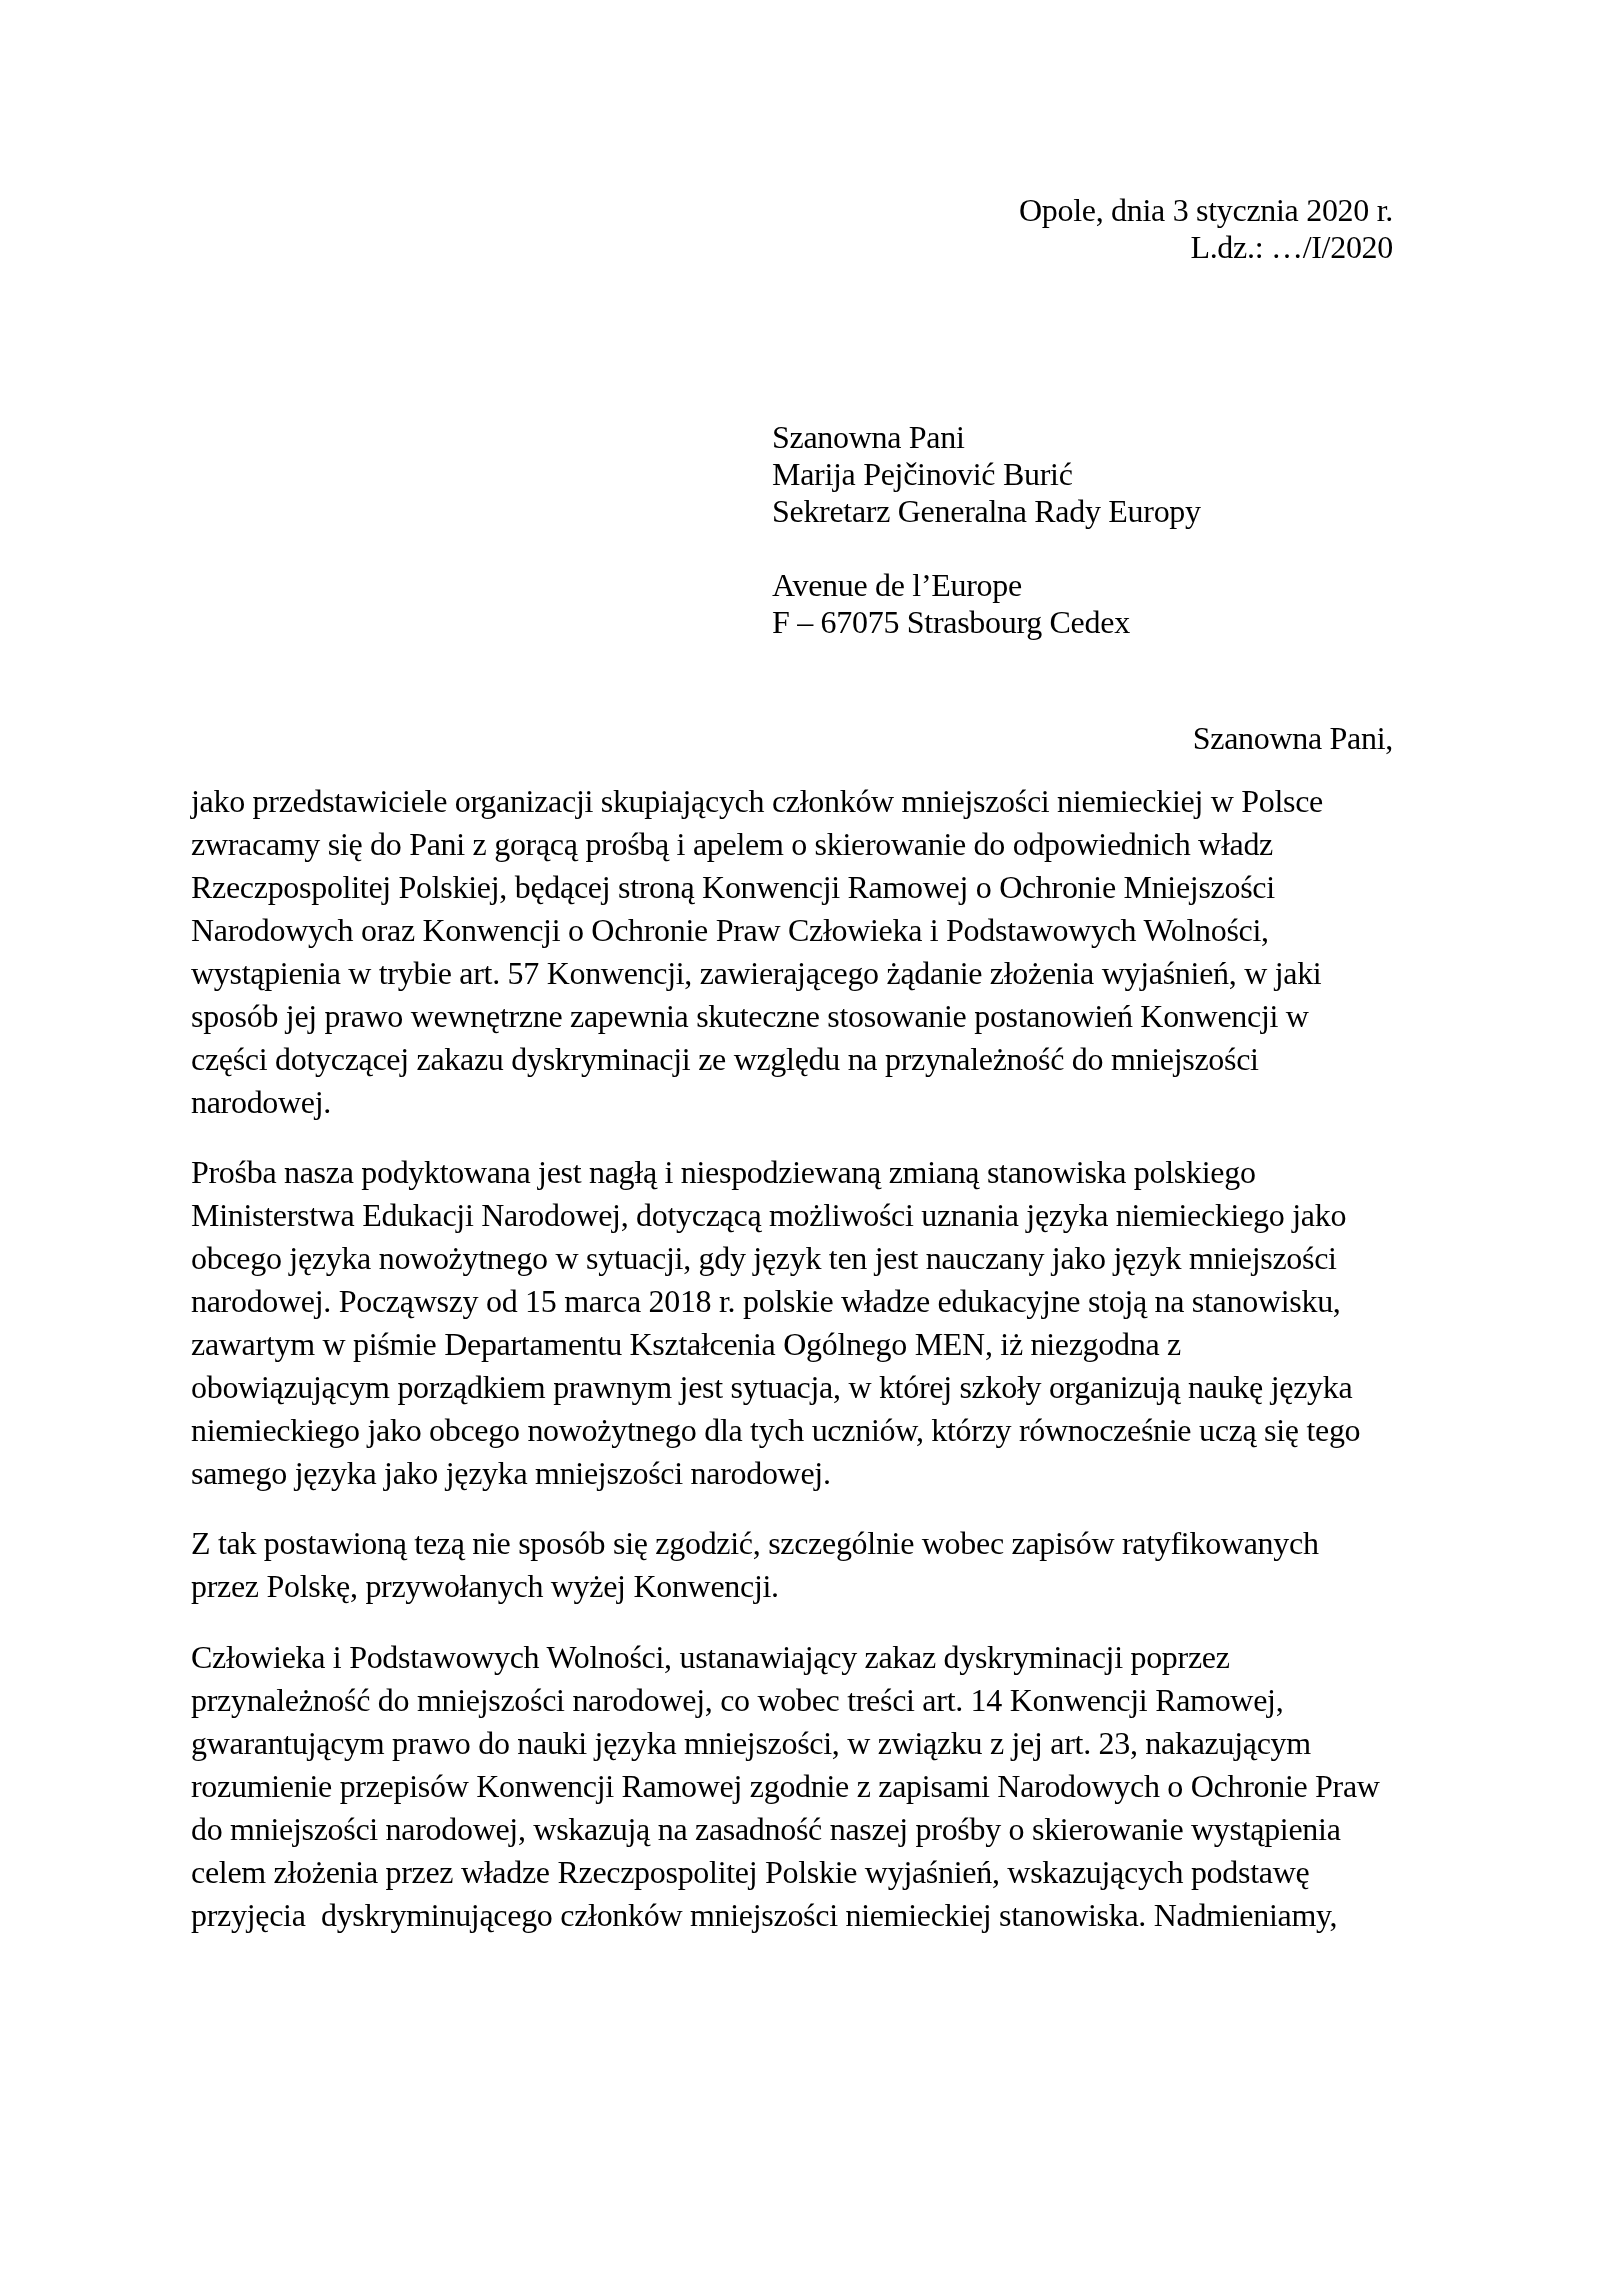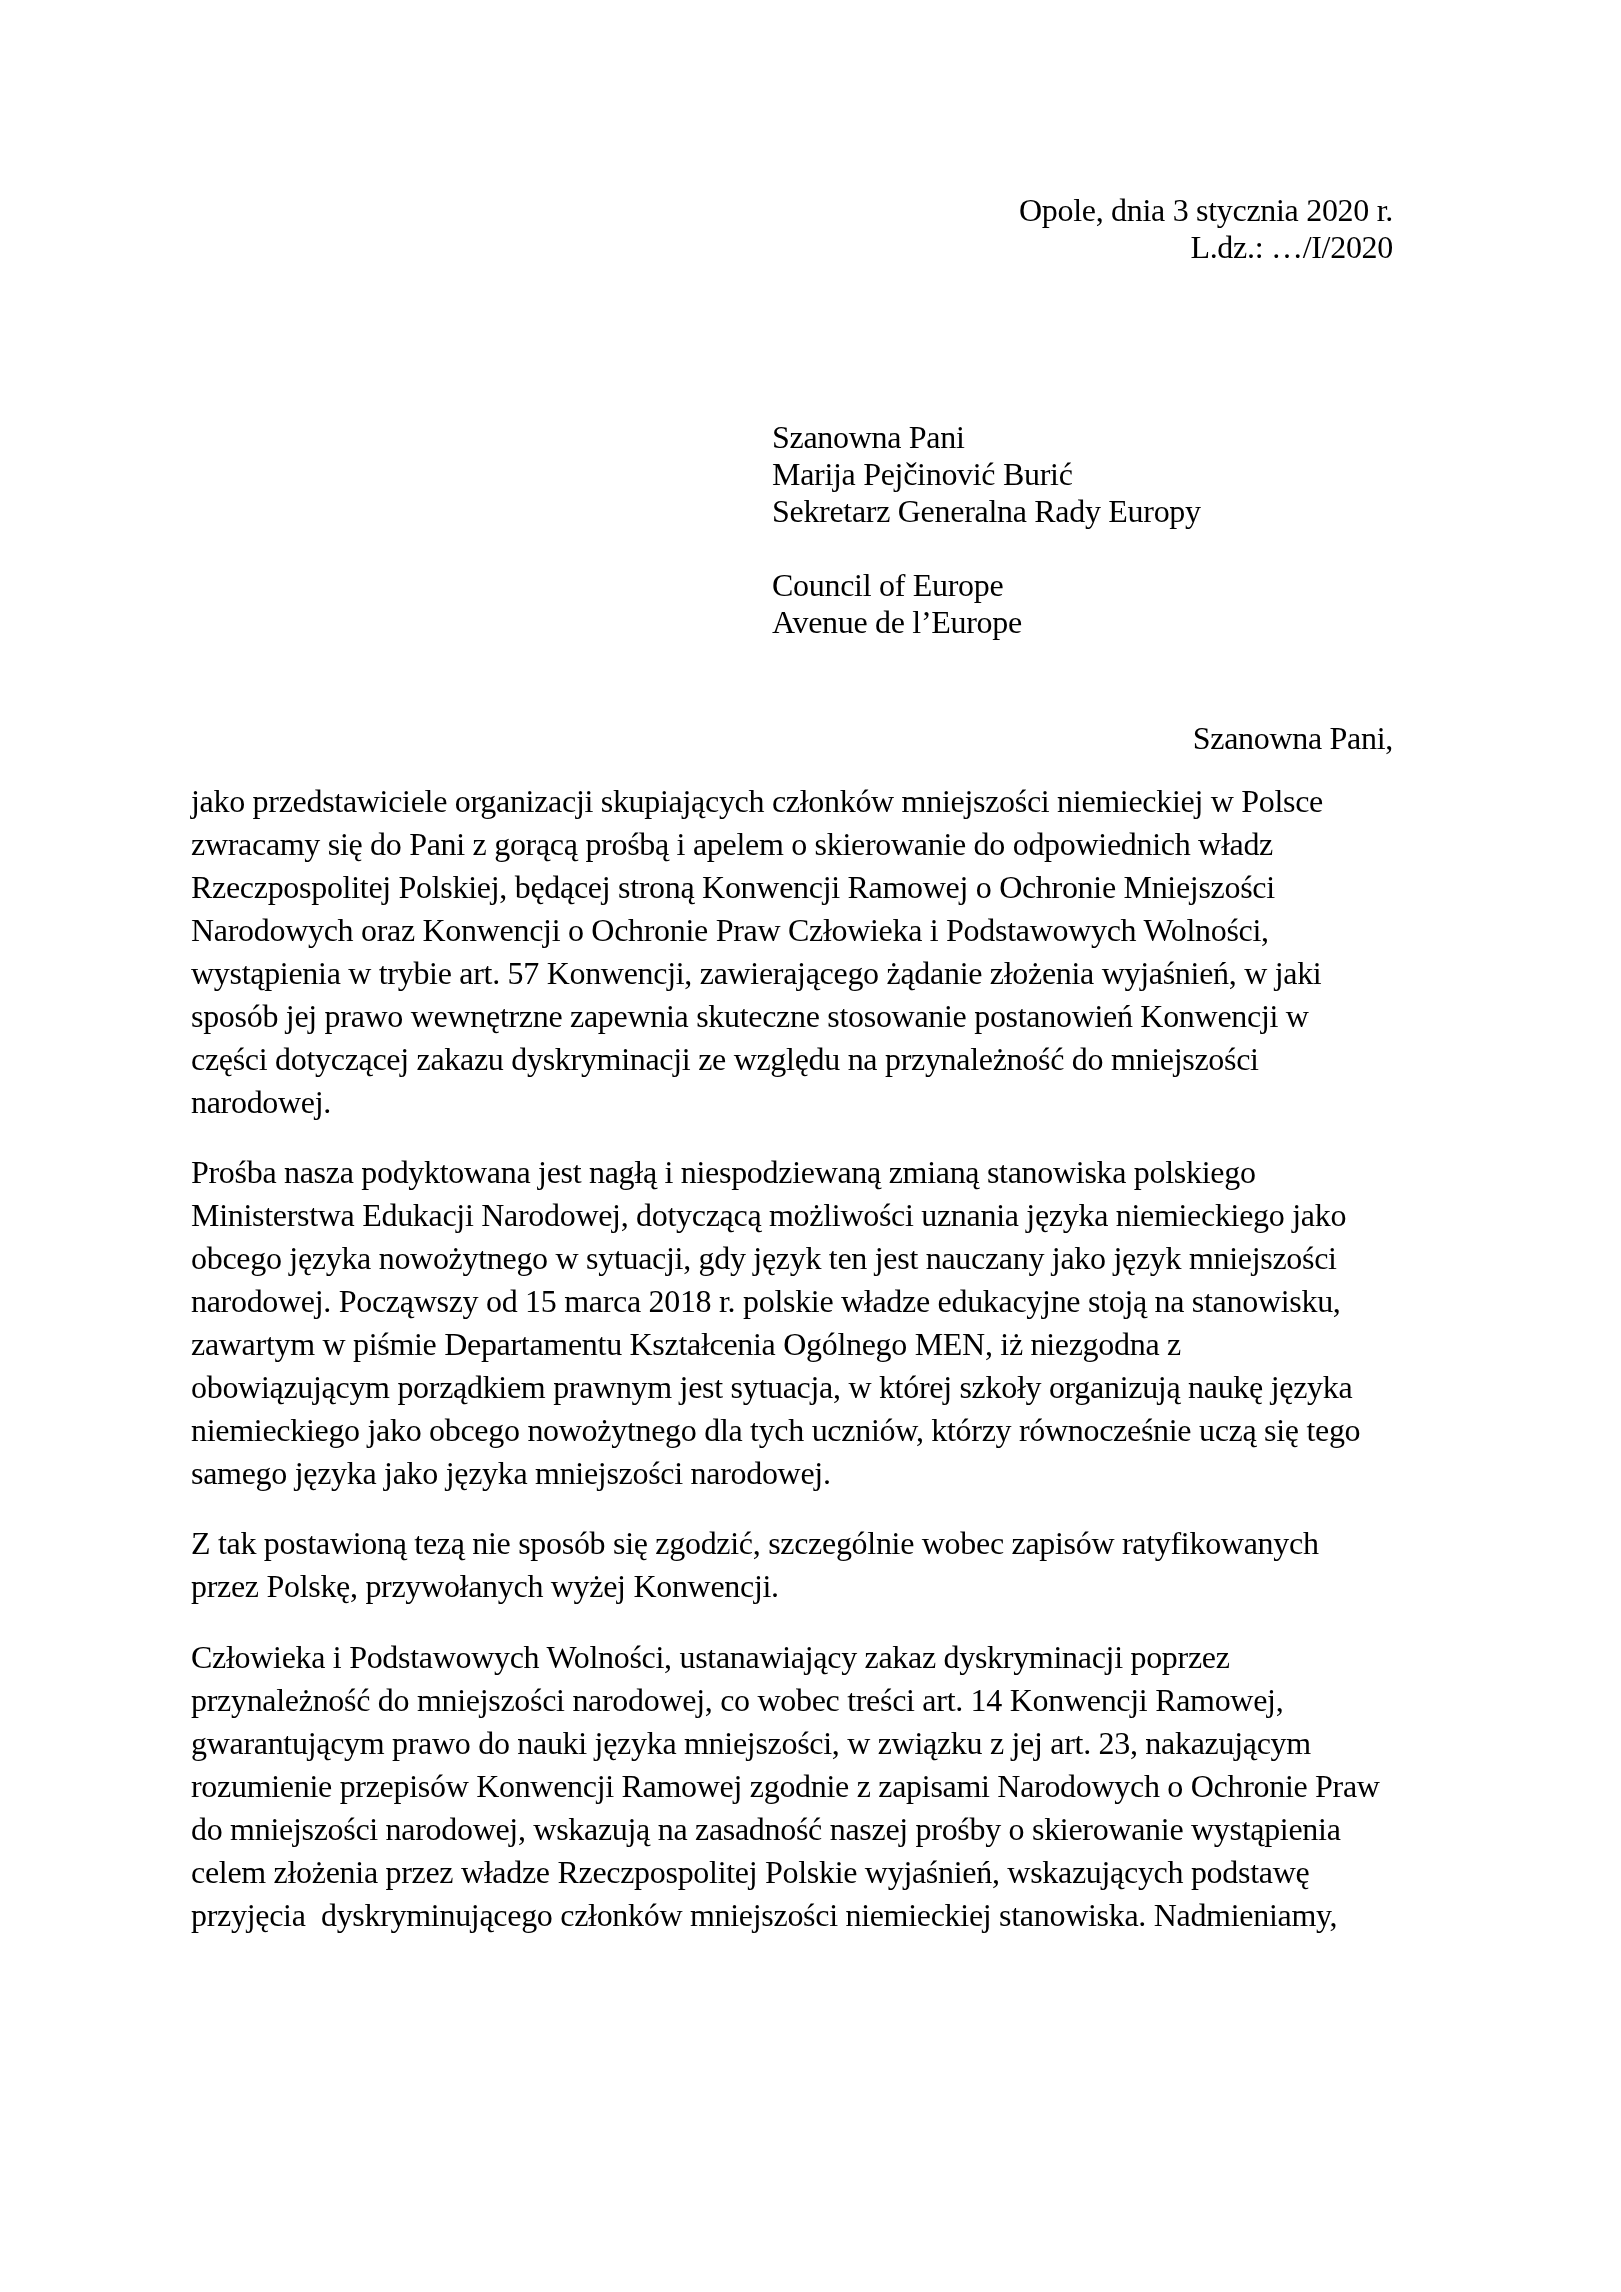--- a/index.html
+++ b/index.html
@@ -57,22 +57,22 @@
   <div class="date-block">
     <div class="s-line">Opole, dnia 3 stycznia 2020 r.</div>
     <div class="s-line">L.dz.: …/I/2020</div>
   </div>
 
   <div class="addressee">
     <div class="s-line">Szanowna Pani</div>
     <div class="s-line">Marija Pejčinović Burić</div>
     <div class="s-line">Sekretarz Generalna Rady Europy</div>
     <div class="addr-blank"></div>
-    <div class="s-line">Council of Europe</div>
     <div class="s-line">Avenue de l’Europe</div>
+    <div class="s-line">F – 67075 Strasbourg Cedex</div>
   </div>
 
   <div class="salutation">Szanowna Pani,</div>
 
   <div class="body">
 
     <div class="para">
       <div class="line">jako przedstawiciele organizacji skupiających członków mniejszości niemieckiej w Polsce</div>
       <div class="line">zwracamy się do Pani z gorącą prośbą i apelem o skierowanie do odpowiednich władz</div>
       <div class="line">Rzeczpospolitej Polskiej, będącej stroną Konwencji Ramowej o Ochronie Mniejszości</div>

